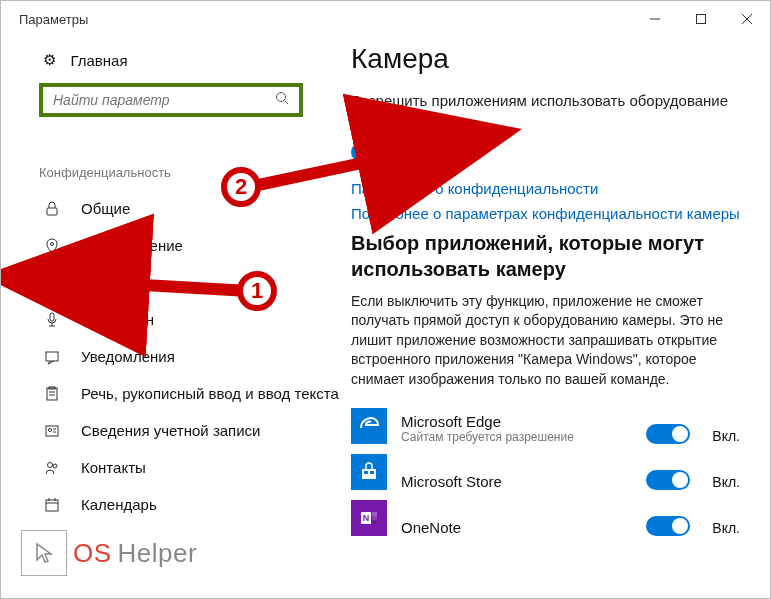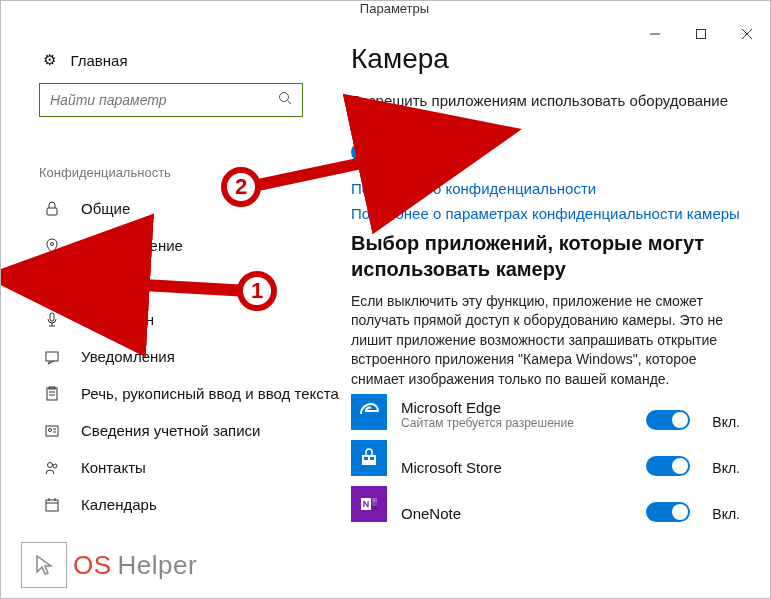--- a/index.html
+++ b/index.html
@@ -1,63 +1,63 @@
 <!DOCTYPE html>
 <html><head>
 <meta charset="utf-8">
 <style>
 * { margin: 0; padding: 0; box-sizing: border-box; font-family: "Segoe UI", sans-serif; }
 body { width: 771px; height: 599px; overflow: hidden; background: #fff; border: 1px solid #bbb; position: relative; }
 
 
-.titlebar { height: 36px; display: flex; align-items: center; padding-left: 18px; flex-direction: column; }
+.titlebar { height: 36px; display: flex; align-items: center; padding-left: 18px; }
 .titlebar .title { font-size: 13px; color: #333; }
 .titlebar .winctl { margin-left: auto; display: flex; }
 .titlebar .winctl div { width: 46px; height: 36px; display: flex; align-items: center; justify-content: center; }
 
 .body { display: flex; height: calc(100% - 36px); }
 
 
 .sidebar { width: 340px; padding-top: 14px; }
 .home { display: flex; align-items: center; padding: 0 22px 14px 42px; gap: 14px; font-size: 15px; color: #111; }
-.searchwrap { margin: 0 38px 18px 38px; height: 34px; border: 1px solid #4d7c0f; display: flex; align-items: center; padding: 0 10px; }
+.searchwrap { margin: 0 38px 18px 38px; height: 34px; border: 4px solid #4d7c0f; display: flex; align-items: center; padding: 0 10px; }
 .searchwrap input { border: none; outline: none; flex: 1; font-size: 14px; font-style: italic; color: #666; background: transparent; }
 .section { padding: 4px 38px 10px 38px; font-size: 13px; color: #777; margin-top: 44px; }
 .navlist { list-style: none; }
 .navitem { display: flex; align-items: center; gap: 20px; padding: 10px 0 10px 42px; font-size: 15px; color: #111; position: relative; }
 .navitem.active { color: #0078d7; }
 .navitem.active::before { content:""; position:absolute; left:28px; top:10px; bottom:10px; width:4px; background:#0078d7; }
 .navitem .icon { width: 18px; display:flex; justify-content:center; color:#333; }
 .navitem.active .icon { color:#0078d7; }
 
 
 .main { flex:1; padding: 6px 30px 0 10px; overflow:hidden; }
 h1 { font-weight: 300; font-size: 28px; color:#111; margin-bottom: 16px; }
 .subhead { font-size: 15px; color:#222; margin-bottom: 10px; line-height:1.35; }
 .toggle-row { display:flex; align-items:center; gap:10px; margin-bottom:18px; }
 .toggle { width:44px; height:20px; border-radius:10px; background:#0078d7; position:relative; }
 .toggle::after { content:""; position:absolute; right:2px; top:2px; width:16px; height:16px; border-radius:50%; background:#fff; }
 .toggle-label { font-size:14px; color:#111; }
 .link { display:block; color:#0067c0; font-size:15px; margin-bottom:8px; text-decoration:none; }
 h2 { font-weight:600; font-size:20px; margin:2px 0 10px 0; color:#111; line-height:1.3; }
-.para { font-size:14px; color:#222; line-height:1.4; }
+.para { font-size:14px; color:#222; line-height:1.4; margin-bottom:14px; }
 .app-row { display:flex; align-items:flex-end; gap:14px; padding:5px 0; }
 .app-icon { width:36px; height:36px; display:flex; align-items:center; justify-content:center; font-size:18px; color:#fff; }
 .edge { background:#0078d7; }
 .store { background:#0078d7; }
 .onenote { background:#7719aa; }
 .app-info { flex:1; }
 .app-name { font-size:15px; color:#111; }
 .app-sub { font-size:12px; color:#777; }
 .app-row .toggle-label { font-size:14px; margin-left:8px; }
 
 
 .anno { position:absolute; pointer-events:none; }
 .circ { width:40px; height:40px; border:6px solid #c00; border-radius:50%; background:#fff; display:flex; align-items:center; justify-content:center; font-weight:700; font-size:22px; color:#c00; }
-.watermark { position:absolute; left:20px; bottom:10px; display:flex; align-items:center; gap:6px; font-size:26px; font-weight:400; color:#888; letter-spacing:0.5px; }
+.watermark { position:absolute; left:20px; bottom:22px; display:flex; align-items:center; gap:6px; font-size:26px; font-weight:400; color:#888; letter-spacing:0.5px; }
 .watermark .cursorbox { width:46px; height:46px; border:1px solid #aaa; display:flex; align-items:center; justify-content:center; background:rgba(255,255,255,0.6); }
 .watermark .os { color:#d43; font-weight:500; }
 </style>
 </head>
 <body>
 
 <div class="titlebar">
   <span class="title">Параметры</span>
   <div class="winctl">
     <div>
@@ -188,21 +188,21 @@
     </ul>
   </div>
 
   <div class="main">
     <h1>Камера</h1>
     <div class="subhead">Разрешить приложениям использовать оборудование камеры</div>
     <div class="toggle-row">
       <div class="toggle"></div>
       <span class="toggle-label">Вкл.</span>
     </div>
-    <a class="link">Подробнее о конфиденциальности</a>
+    <a class="link">Параметры о конфиденциальности</a>
     <a class="link">Подробнее о параметрах конфиденциальности камеры</a>
     <h2>Выбор приложений, которые могут использовать камеру</h2>
     <div class="para">Если выключить эту функцию, приложение не сможет получать прямой доступ к оборудованию камеры. Это не лишит приложение возможности запрашивать открытие встроенного приложения "Камера Windows", которое снимает изображения только по вашей команде.</div>
 
     <div class="app-row">
       <div class="app-icon edge">
         <svg width="22" height="22" viewBox="0 0 22 22">
             <path d="M3 13 C3 6 9 3 13 3 C18 3 20 7 20 10 L8 10 C8 7 11 6 13 7" fill="none" stroke="#fff" stroke-width="2"></path>
           </svg>
       </div>

